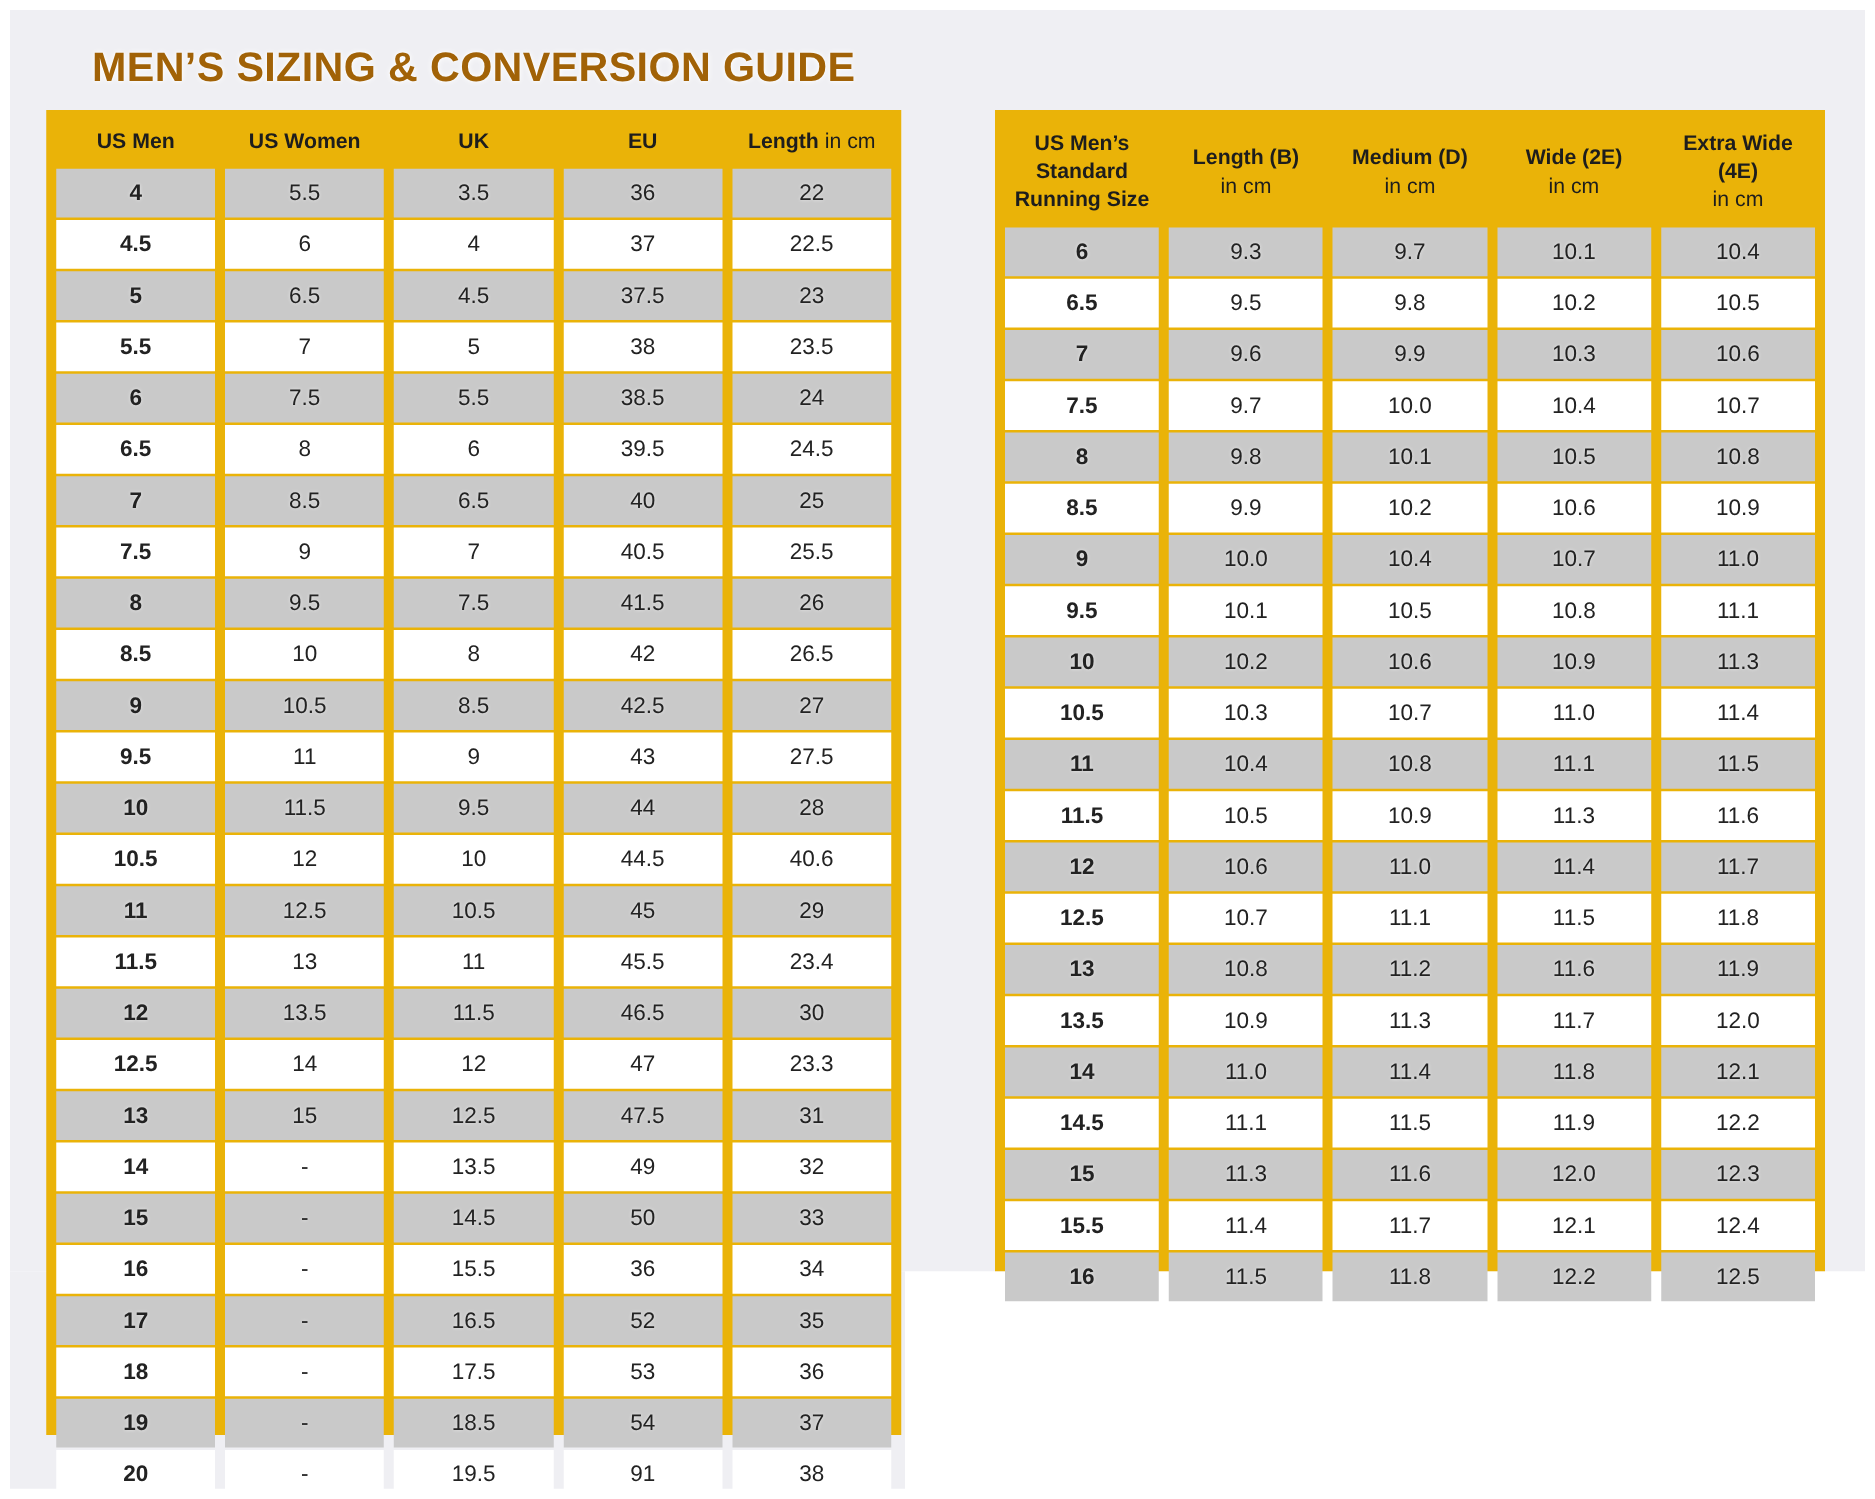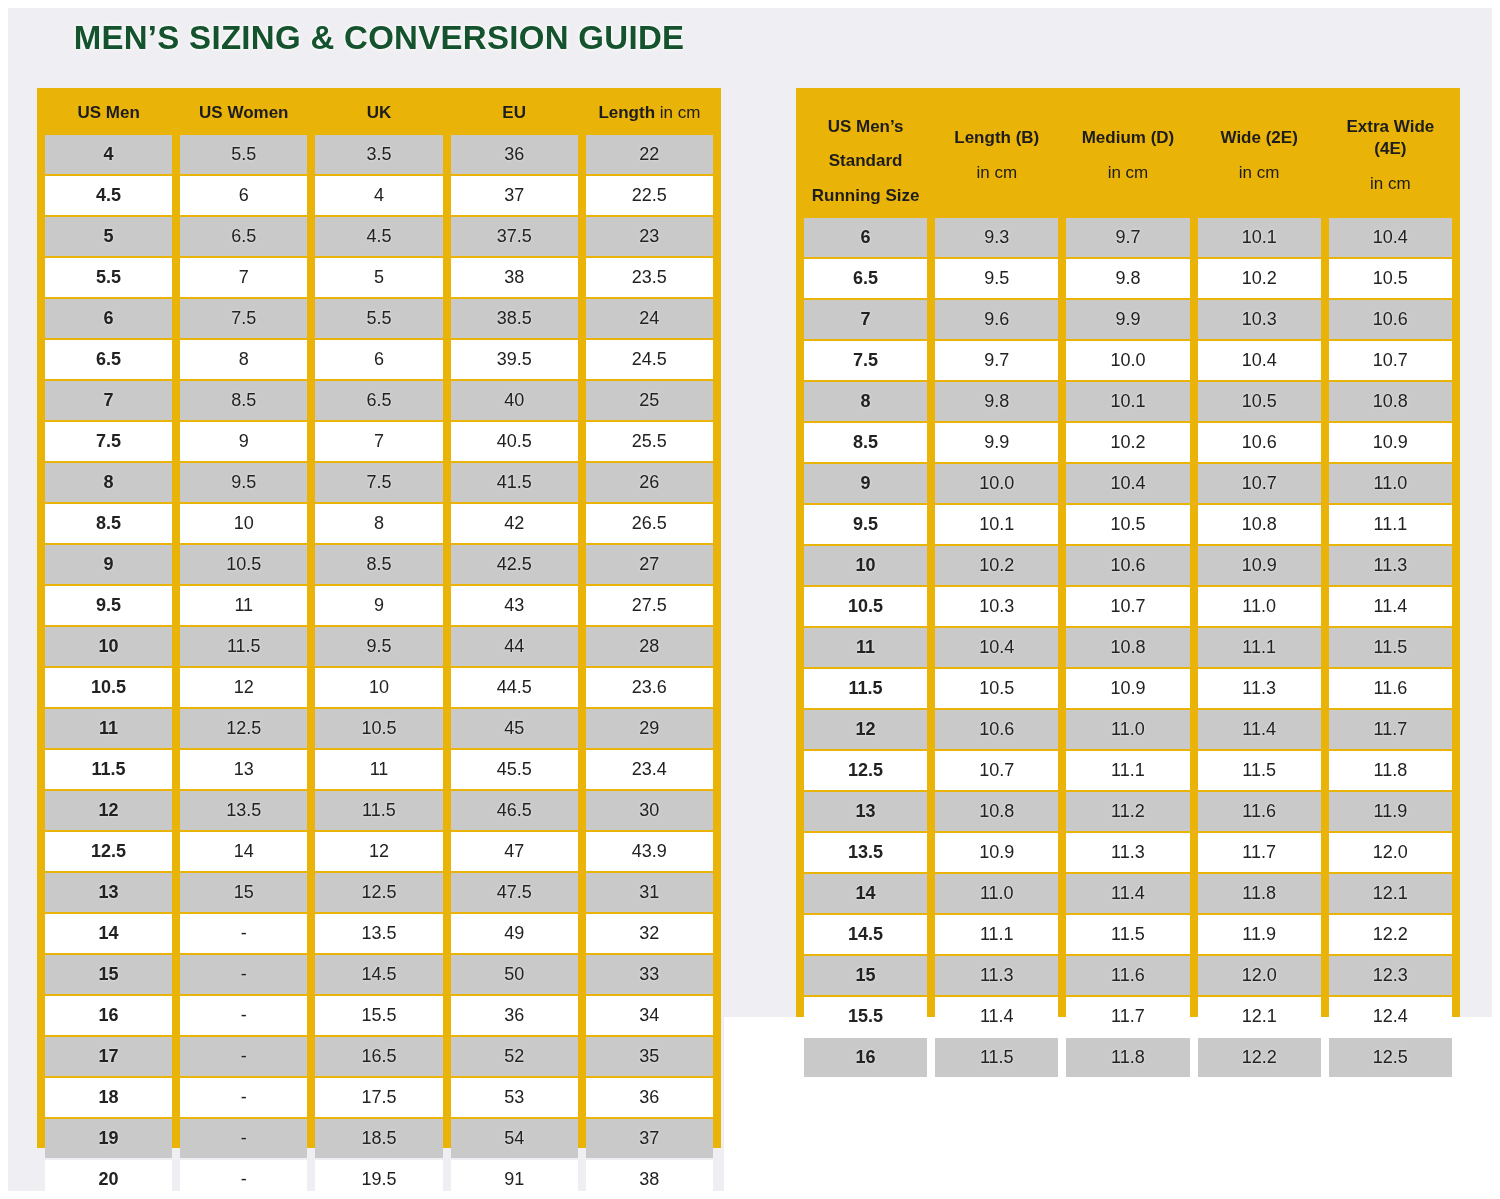--- a/index.html
+++ b/index.html
@@ -24,29 +24,29 @@
   }
   .panel-bottom-left {
     position: absolute;
     left: 8px; top: 1017px;
     width: 716px; height: 174px;
     background: #efeff3;
   }
   
   .guide-title {
     position: absolute;
-    top: 16px;
+    top: 32px;
     height: 44px;
     display: flex;
     align-items: center;
     justify-content: center;
     font-size: 33px;
     font-weight: 700;
     letter-spacing: 0.3px;
-    color: #14532d;
+    color: #a16207;
     text-shadow: 0 0 5px #ffffff, 0 0 2px #ffffff;
     white-space: nowrap;
   }
   .title-left  { left: 37px;  width: 684px; }
   .title-right { left: 796px; width: 664px; }
   
   .card {
     position: absolute;
     background: #eab308;
   }
@@ -70,21 +70,20 @@
     padding: 10px 2px 9px 2px;
     line-height: 1.32;
   }
   table.size-table th .hdr-sub,
   table.size-table th .hdr-suffix {
     font-weight: 400;
   }
   table.size-table th .hdr-line,
   table.size-table th .hdr-sub {
     display: block;
-    margin-top: 12px;
   }
   table.size-table td {
     height: 37px;
     text-align: center;
     vertical-align: middle;
     font-size: 18px;
     font-weight: 400;
     color: #222222;
     background: #ffffff;
   }
@@ -207,21 +206,21 @@
             <td>11.5</td>
             <td>9.5</td>
             <td>44</td>
             <td>28</td>
           </tr>
           <tr>
             <td class="first-col">10.5</td>
             <td>12</td>
             <td>10</td>
             <td>44.5</td>
-            <td>23.6</td>
+            <td>40.6</td>
           </tr>
           <tr class="shaded">
             <td class="first-col">11</td>
             <td>12.5</td>
             <td>10.5</td>
             <td>45</td>
             <td>29</td>
           </tr>
           <tr>
             <td class="first-col">11.5</td>
@@ -235,21 +234,21 @@
             <td>13.5</td>
             <td>11.5</td>
             <td>46.5</td>
             <td>30</td>
           </tr>
           <tr>
             <td class="first-col">12.5</td>
             <td>14</td>
             <td>12</td>
             <td>47</td>
-            <td>43.9</td>
+            <td>23.3</td>
           </tr>
           <tr class="shaded">
             <td class="first-col">13</td>
             <td>15</td>
             <td>12.5</td>
             <td>47.5</td>
             <td>31</td>
           </tr>
           <tr>
             <td class="first-col">14</td>

